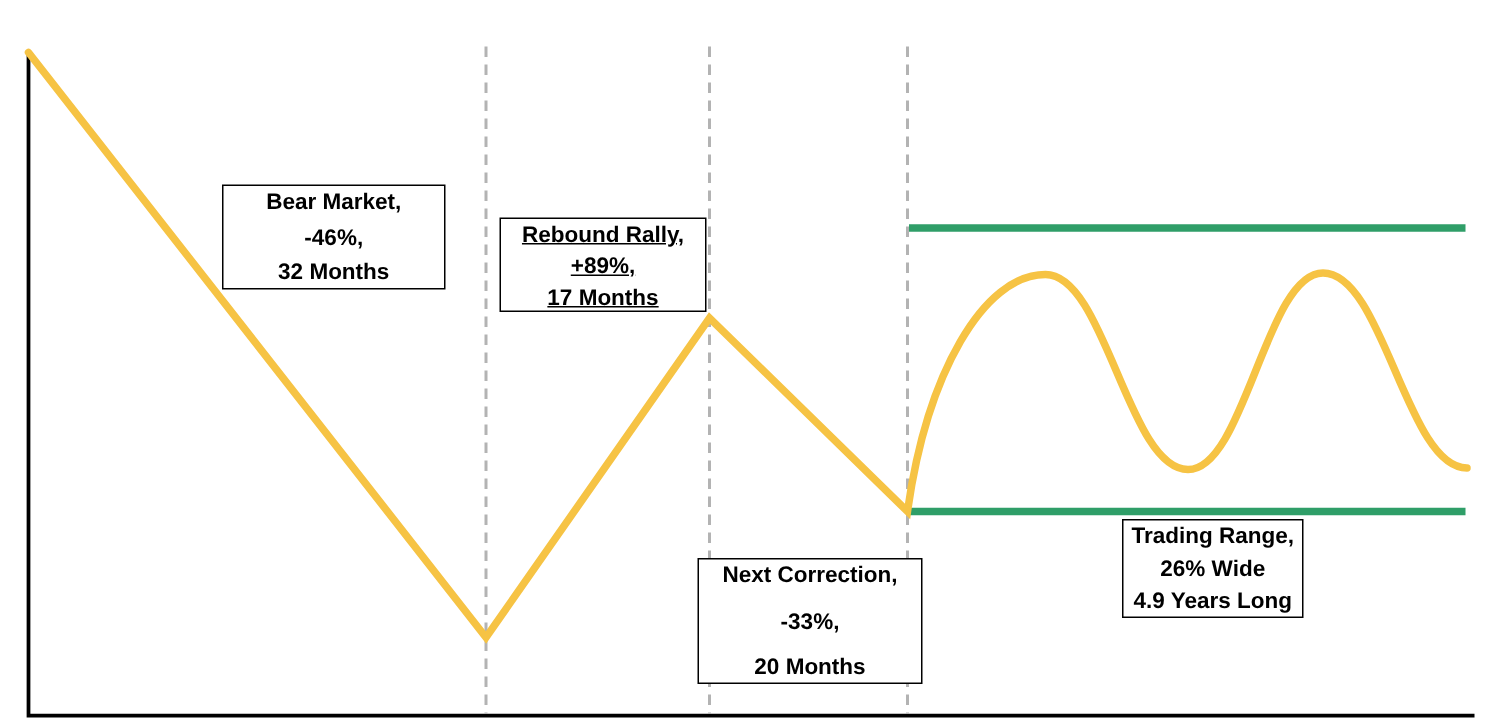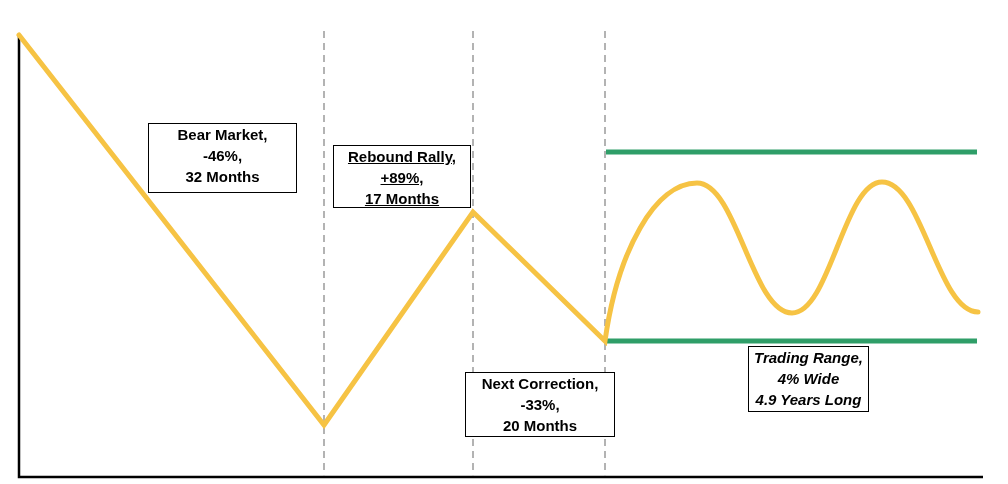--- a/index.html
+++ b/index.html
@@ -22,33 +22,33 @@
     width: 1008px;
     height: 484px;
   }
   .label-box {
     position: absolute;
     box-sizing: border-box;
     background: #ffffff;
     border: 1.5px solid #000000;
     display: flex;
     flex-direction: column;
-    justify-content: flex-start;
+    justify-content: space-between;
     align-items: center;
     text-align: center;
     font-weight: bold;
     font-size: 15px;
     line-height: 21px;
     color: #000000;
     z-index: 2;
   }
   .box-bear     { left: 148px; top: 123px; width: 149px; height: 70px; }
   .box-rebound  { left: 333px; top: 145px; width: 138px; height: 63px; text-decoration: underline; }
-  .box-next     { left: 465px; top: 372px; width: 150px; height: 65px; }
-  .box-trading  { left: 748px; top: 346px; width: 121px; height: 66px; font-style: italic; }
+  .box-next     { left: 465px; top: 372px; width: 150px; height: 84px; }
+  .box-trading  { left: 748px; top: 346px; width: 121px; height: 66px; }
 </style>
 </head>
 <body>
 
 <div class="stage">
 
   <svg id="chart-svg" viewBox="0 0 1008 484" xmlns="http://www.w3.org/2000/svg">
       <path d="M 19 34 L 19 477 L 983 477" fill="none" stroke="#000000" stroke-width="2.5"></path>
       <line x1="324" y1="31" x2="324" y2="476" stroke="#B3B3B3" stroke-width="2" stroke-dasharray="7 5"></line>
       <line x1="473" y1="31" x2="473" y2="476" stroke="#B3B3B3" stroke-width="2" stroke-dasharray="7 5"></line>
@@ -71,17 +71,17 @@
   </div>
 
   <div class="label-box box-next">
     <div class="label-line">Next Correction,</div>
     <div class="label-line">-33%,</div>
     <div class="label-line">20 Months</div>
   </div>
 
   <div class="label-box box-trading">
     <div class="label-line">Trading Range,</div>
-    <div class="label-line">4% Wide</div>
+    <div class="label-line">26% Wide</div>
     <div class="label-line">4.9 Years Long</div>
   </div>
 
 </div>
 
 </body></html>

